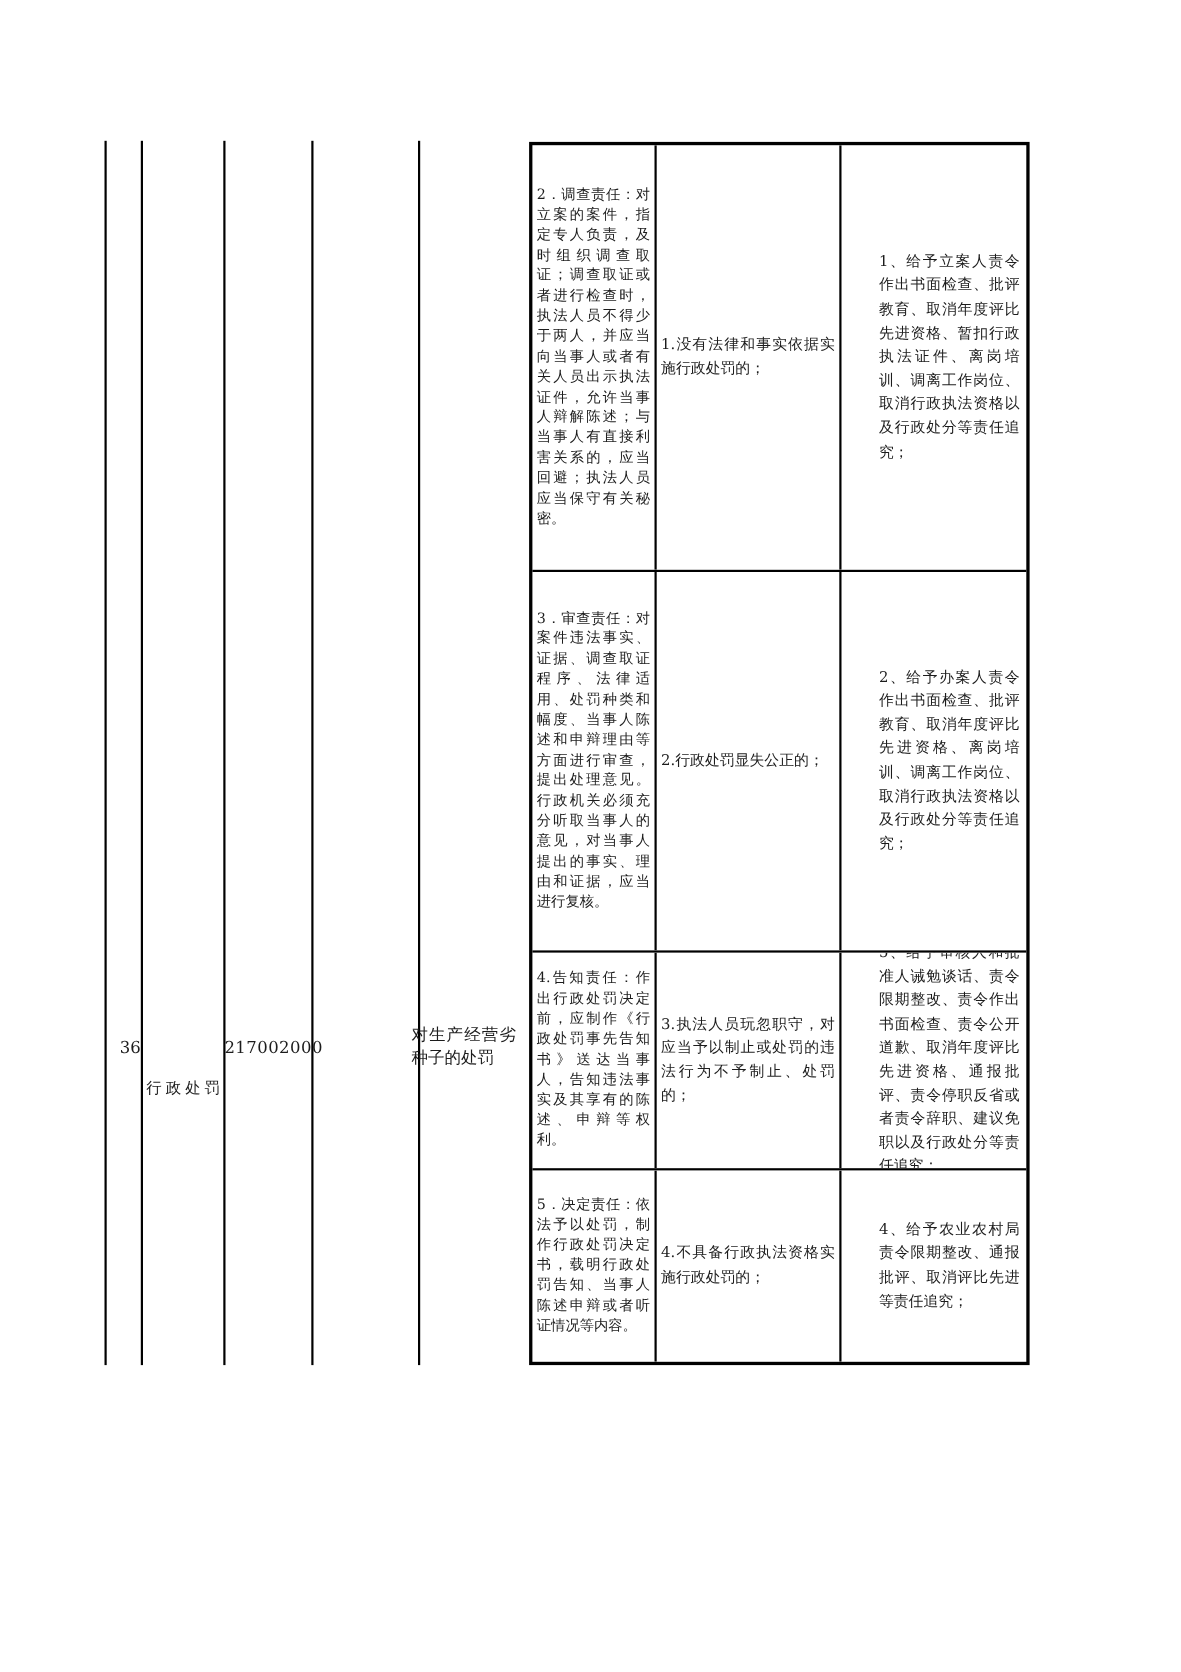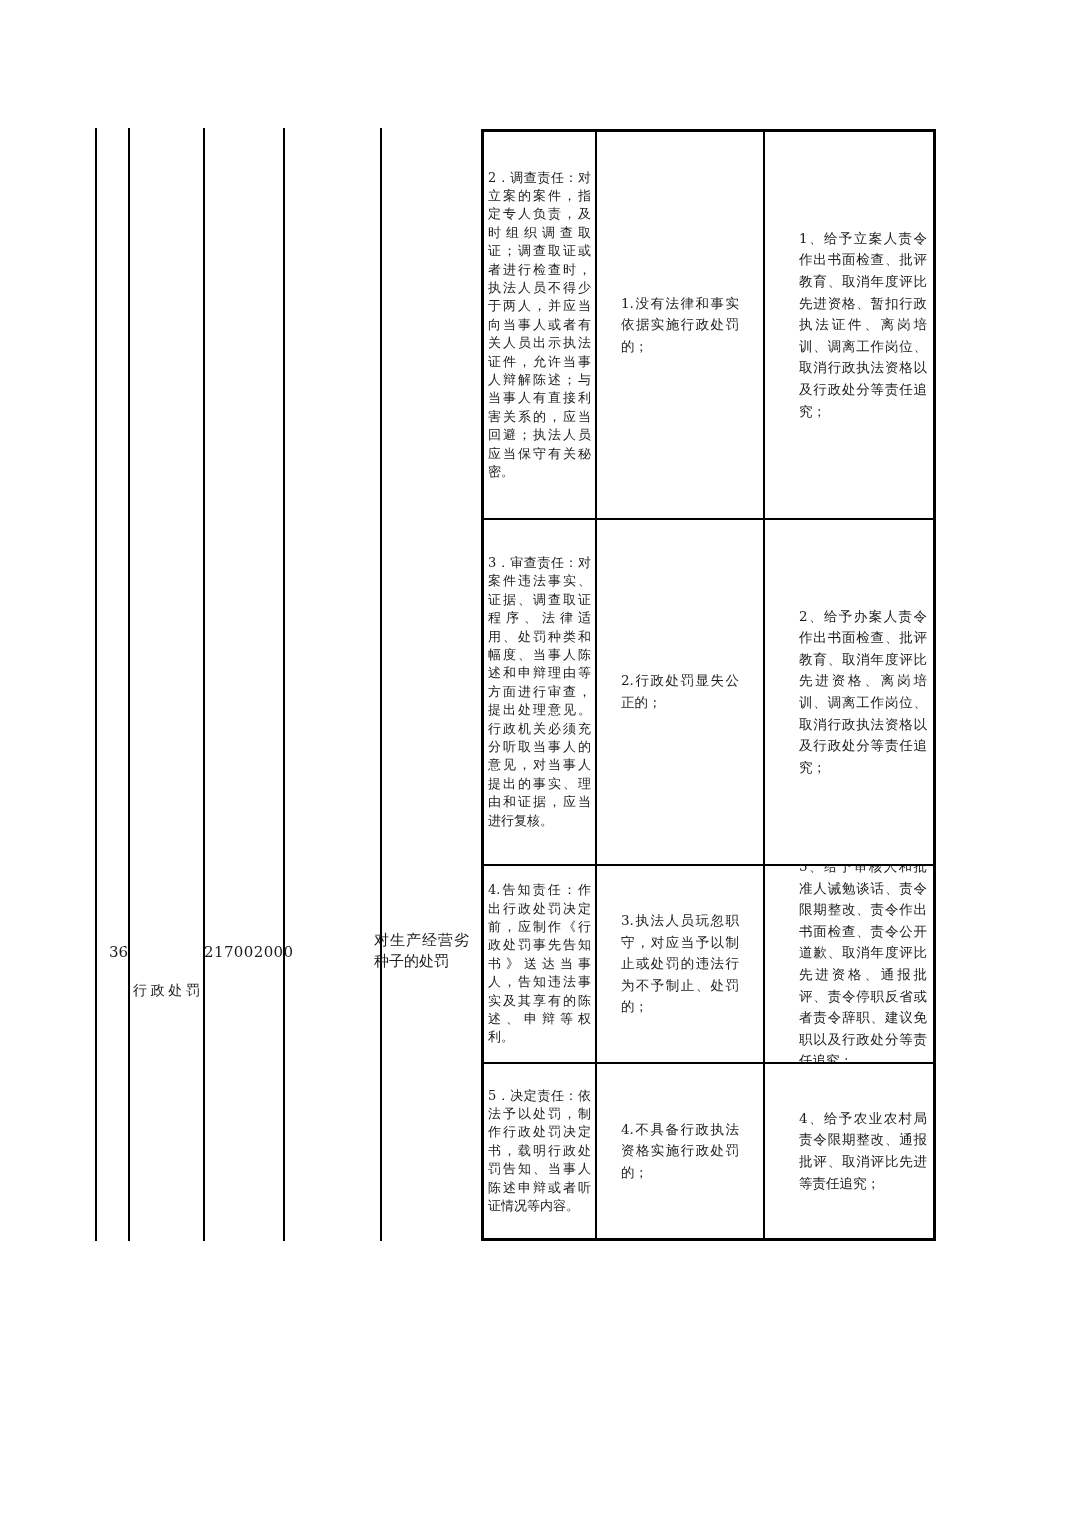--- a/index.html
+++ b/index.html
@@ -89,21 +89,21 @@
   .c-acc  { flex: 1; padding-left: 28px; }
 
   .txt {
     width: 100%;
     box-sizing: border-box;
     text-align: justify;
     text-justify: inter-character;
     color: #1c1c1c;
   }
   .c-duty .txt { font-size: 13px;   line-height: 18.4px; padding: 0 4px; }
-  .c-viol .txt { font-size: 13.5px; line-height: 21.6px; padding: 0 24px; }
+  .c-viol .txt { font-size: 13.5px; line-height: 21.6px; padding: 0 4px; }
   .c-acc  .txt { font-size: 13.5px; line-height: 21.6px; padding: 0 6px; }
 </style>
 </head>
 <body>
 
 <div class="page">
 
   <div class="vl" id="vl1"></div>
   <div class="vl" id="vl2"></div>
   <div class="vl" id="vl3"></div>

